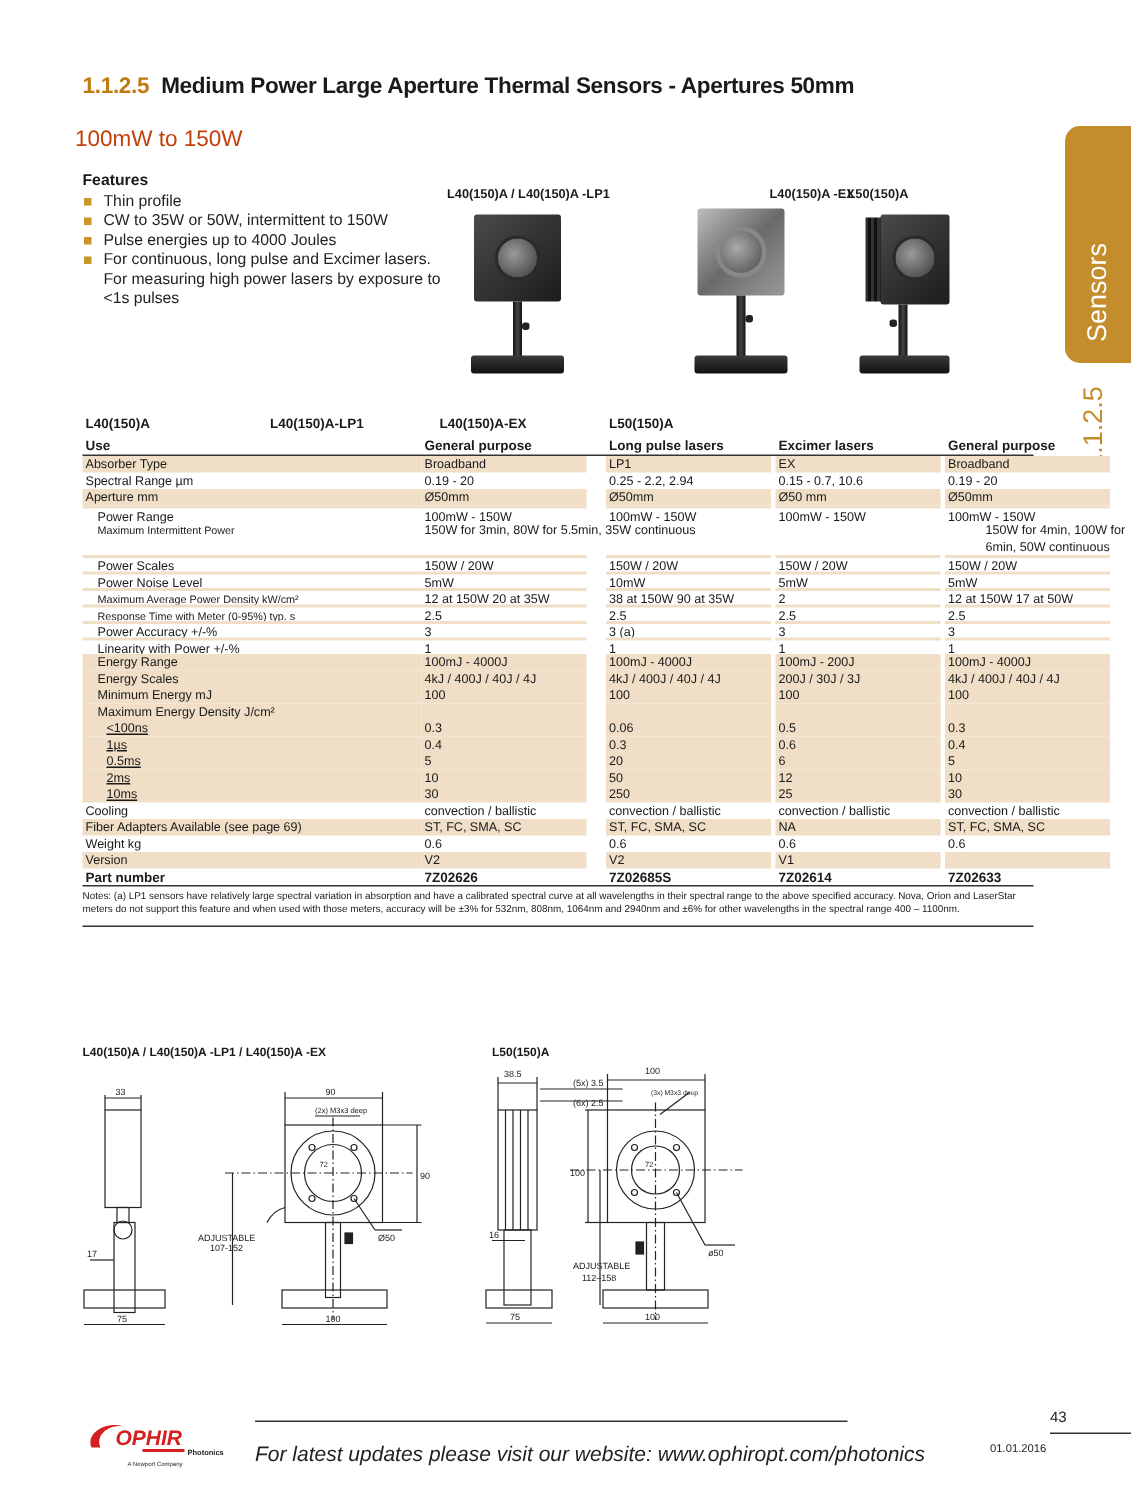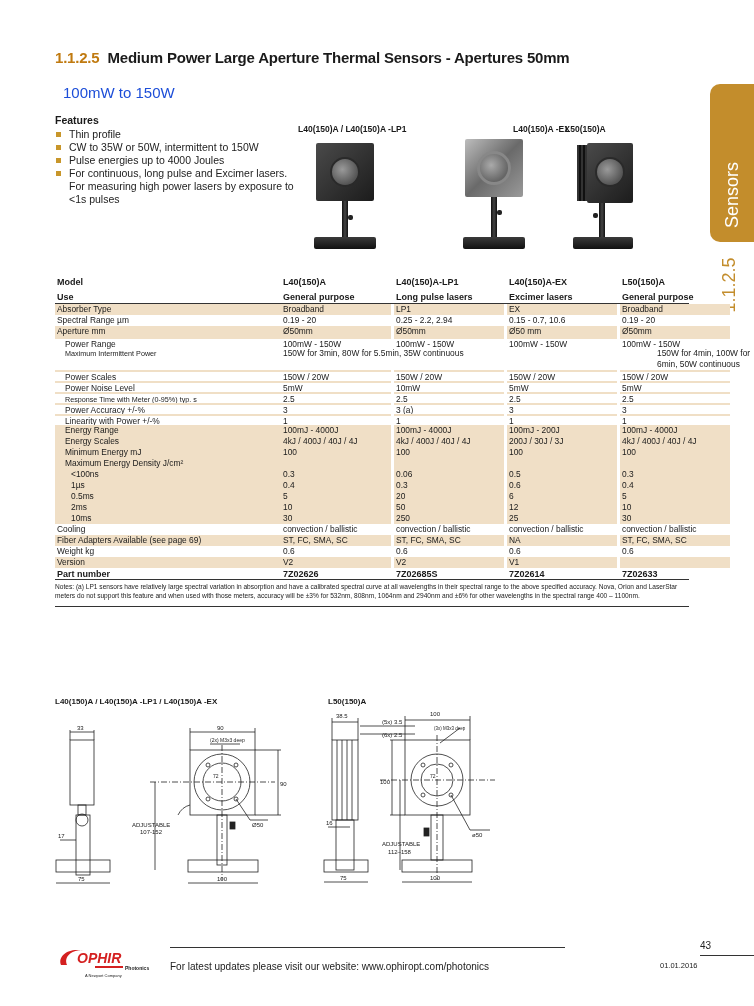--- a/index.html
+++ b/index.html
@@ -5,21 +5,21 @@
   * { box-sizing: border-box; margin: 0; padding: 0; }
   body {
     width: 754px; height: 1006px; background: #ffffff; position: relative; overflow: hidden;
     font-family: "Liberation Sans", "DejaVu Sans", sans-serif; color: #1a1a1a;
   }
   .abs { position: absolute; }
 
   
   #title { left: 55px; top: 49px; font-size: 15px; font-weight: bold; color: #1a1a1a; white-space: nowrap; letter-spacing: -0.2px; }
   #title .num { color: #c07a10; margin-right: 4px; }
-  #subtitle { left: 63px; top: 84px; font-size: 15px; color: #1d4ed8; white-space: nowrap; }
+  #subtitle { left: 50px; top: 84px; font-size: 15px; color: #c2410c; white-space: nowrap; }
 
   
   #features { left: 55px; top: 114px; width: 240px; font-size: 10.5px; line-height: 13px; }
   #features .head { font-weight: bold; font-size: 10.5px; margin-bottom: 1px; }
   #features ul { list-style: none; }
   #features li { position: relative; padding-left: 14px; color: #222; }
   #features li::before { content: ""; position: absolute; left: 1px; top: 4px; width: 5px; height: 5px; background: #c8962a; }
 
   
   .prod-label { font-size: 8.5px; font-weight: bold; white-space: nowrap; }
@@ -39,44 +39,44 @@
   #side-tab-text span { position: absolute; left: 50%; top: 50%; transform: translate(-50%,-50%) rotate(-90deg); color: #fff; font-size: 18px; white-space: nowrap; }
   #side-num { left: 704px; top: 240px; width: 50px; height: 90px; }
   #side-num span { position: absolute; left: 50%; top: 50%; transform: translate(-50%,-50%) rotate(-90deg); color: #c38d2c; font-size: 18px; white-space: nowrap; }
 
   
   #spec { left: 55px; top: 274px; width: 634px; font-size: 8.4px; }
   .row { position: relative; display: flex; height: 11px; line-height: 11px; }
   .row .c { flex: none; white-space: nowrap; overflow: visible; padding-left: 2px; }
   .row .c0 { width: 226px; }
   .row .c1 { width: 110px; margin-left: 0; }
-  .row .c2 { width: 110px; margin-left: 3px; }
+  .row .c2 { width: 110px; margin-left: 13px; }
   .row .c3 { width: 110px; margin-left: 3px; }
   .row .c4 { width: 110px; margin-left: 3px; }
   .row.shade .c { background: #f0dfc6; }
   .row.line .c { border-top: 2px solid #f0dfc6; }
   .row.hdr { height: 16px; line-height: 16px; font-weight: bold; font-size: 9px; }
   .row.hdr2 { height: 14px; line-height: 14px; font-weight: bold; font-size: 9px; border-bottom: 1.5px solid #333; }
   .row.tall { height: 22px; gap: 32px; }
   .row.tall .c { line-height: 11px; }
   .i1 { padding-left: 10px !important; }
-  .i2 { padding-left: 16px !important; }
+  .i2 { padding-left: 16px !important; text-decoration: underline; }
   .small { font-size: 7.2px; }
   .row.part { font-weight: bold; font-size: 9px; border-bottom: 1.5px solid #333; height: 12px; line-height: 12px; }
   .span-all { position: absolute; left: 228px; top: 0; white-space: nowrap; }
   .notes { font-size: 6.6px; line-height: 9px; color: #222; padding: 2px 2px 6px 0; border-bottom: 1.5px solid #333; }
 
   
   .draw-label { font-size: 8px; font-weight: bold; white-space: nowrap; }
   svg text { font-family: "Liberation Sans", sans-serif; }
 
   
   #footer-line { left: 170px; top: 947px; width: 395px; height: 1px; background: #333; }
   #footer-line2 { left: 700px; top: 955px; width: 54px; height: 1px; background: #333; }
-  #footer-text { left: 170px; top: 961px; font-size: 10px; color: #222; white-space: nowrap; }
+  #footer-text { left: 170px; top: 961px; font-size: 14px; color: #222; white-space: nowrap; font-style: italic; }
   #page-num { left: 700px; top: 940px; font-size: 10px; color: #222; }
   #date { left: 660px; top: 961px; font-size: 7.5px; color: #222; }
   #logo { left: 55px; top: 943px; width: 100px; height: 40px; }
 </style>
 </head>
 <body>
 
 <div id="title" class="abs">
   <span class="num">1.1.2.5</span>
   <span>Medium Power Large Aperture Thermal Sensors - Apertures 50mm</span>
@@ -123,21 +123,20 @@
 <div id="side-tab" class="abs"></div>
 <div id="side-tab-text" class="abs">
     <span>Sensors</span>
   </div>
 <div id="side-num" class="abs">
     <span>1.1.2.5</span>
   </div>
 
 <div id="spec" class="abs">
   <div class="row hdr">
-    <div class="c c0">Model</div>
     <div class="c c1">L40(150)A</div>
     <div class="c c2">L40(150)A-LP1</div>
     <div class="c c3">L40(150)A-EX</div>
     <div class="c c4">L50(150)A</div>
   </div>
   <div class="row hdr2">
     <div class="c c0">Use</div>
     <div class="c c1">General purpose</div>
     <div class="c c2">Long pulse lasers</div>
     <div class="c c3">Excimer lasers</div>
@@ -192,20 +191,27 @@
   </div>
 
   <div class="row line">
     <div class="c c0 i1">Power Noise Level</div>
     <div class="c c1">5mW</div>
     <div class="c c2">10mW</div>
     <div class="c c3">5mW</div>
     <div class="c c4">5mW</div>
   </div>
 
+  <div class="row line">
+    <div class="c c0 i1 small">Maximum Average Power Density kW/cm²</div>
+    <div class="c c1">12 at 150W   20 at 35W</div>
+    <div class="c c2">38 at 150W 90 at 35W</div>
+    <div class="c c3">2</div>
+    <div class="c c4">12 at 150W  17 at 50W</div>
+  </div>
 
   <div class="row line">
     <div class="c c0 i1 small">Response Time with Meter (0-95%) typ. s</div>
     <div class="c c1">2.5</div>
     <div class="c c2">2.5</div>
     <div class="c c3">2.5</div>
     <div class="c c4">2.5</div>
   </div>
 
   <div class="row line">

